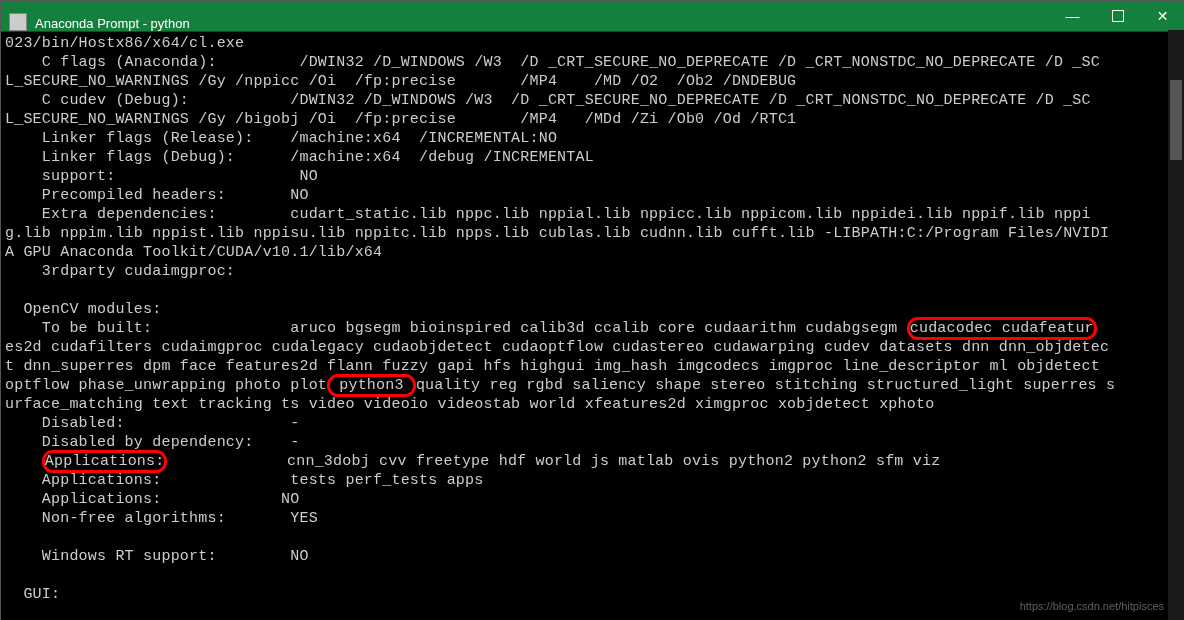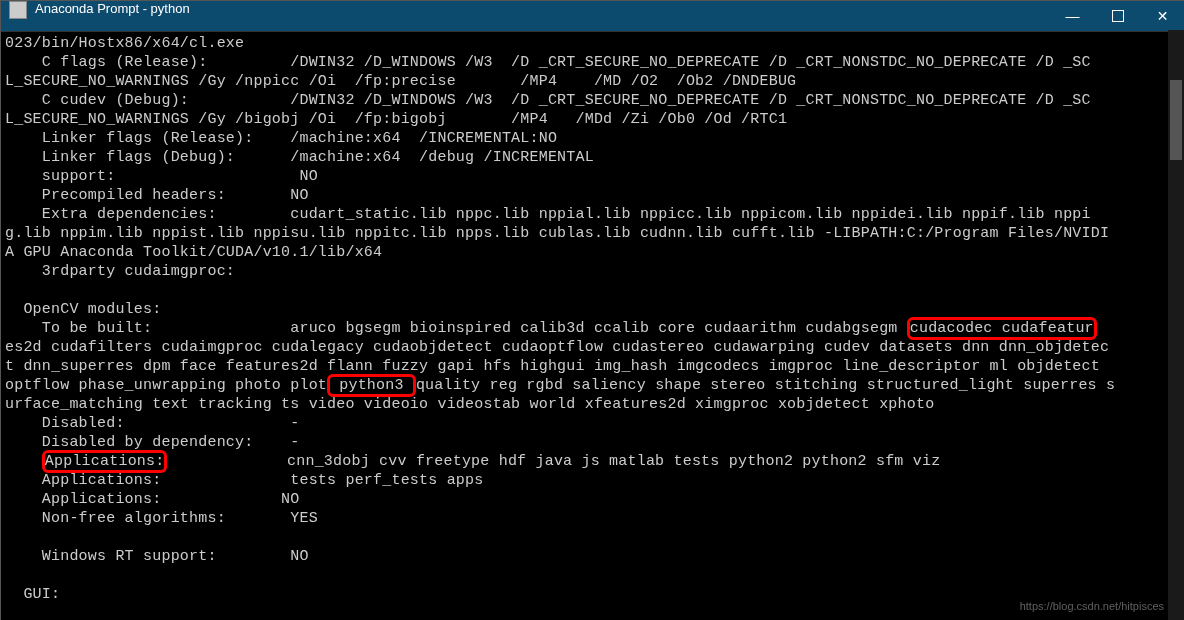--- a/index.html
+++ b/index.html
@@ -14,23 +14,23 @@
     .window {
       width: 100%;
       height: 100%;
       background: #000;
       border: 1px solid #555;
       display: flex;
       flex-direction: column;
     }
     .titlebar {
       height: 30px;
-      background: #0c4a6e;
+      background: #15803d;
       display: flex;
-      align-items: flex-start;
+      align-items: flex-end;
       border-bottom: 1px solid #333;
       color: #fff;
       font-family: 'Segoe UI', Tahoma, sans-serif;
       font-size: 13px;
     }
     .titlebar-icon {
       width: 16px;
       height: 16px;
       background: #ccc;
       margin: 0 8px 0 8px;
@@ -78,21 +78,21 @@
     .scrollbar-thumb {
       position: absolute;
       right: 2px;
       top: 50px;
       width: 12px;
       height: 80px;
       background: #555;
     }
     .hl-box {
       border: 3px solid #ff0000;
-      border-radius: 6px;
+      border-radius: 11px;
       display: inline;
       padding: 0;
     }
     .watermark {
       position: absolute;
       bottom: 8px;
       right: 20px;
       color: #888;
       font-size: 11px;
       font-family: sans-serif;
@@ -107,42 +107,42 @@
   <div class="titlebar">
     <span class="titlebar-icon"></span>
     <span class="titlebar-title">Anaconda Prompt - python</span>
     <div class="titlebar-btn">—</div>
     <div class="titlebar-btn">
         <span class="maximize-icon"></span>
       </div>
     <div class="titlebar-btn close">✕</div>
   </div>
   <div class="terminal"><span>023/bin/Hostx86/x64/cl.exe</span>
-<span>    C flags (Release):         /DWIN32 /D_WINDOWS /W3  /D _CRT_SECURE_NO_DEPRECATE /D _CRT_NONSTDC_NO_DEPRECATE /D _SC</span>
+<span>    C flags (Anaconda):         /DWIN32 /D_WINDOWS /W3  /D _CRT_SECURE_NO_DEPRECATE /D _CRT_NONSTDC_NO_DEPRECATE /D _SC</span>
 <span>L_SECURE_NO_WARNINGS /Gy /nppicc /Oi  /fp:precise       /MP4    /MD /O2  /Ob2 /DNDEBUG</span>
 <span>    C cudev (Debug):           /DWIN32 /D_WINDOWS /W3  /D _CRT_SECURE_NO_DEPRECATE /D _CRT_NONSTDC_NO_DEPRECATE /D _SC</span>
-<span>L_SECURE_NO_WARNINGS /Gy /bigobj /Oi  /fp:bigobj       /MP4   /MDd /Zi /Ob0 /Od /RTC1</span>
+<span>L_SECURE_NO_WARNINGS /Gy /bigobj /Oi  /fp:precise       /MP4   /MDd /Zi /Ob0 /Od /RTC1</span>
 <span>    Linker flags (Release):    /machine:x64  /INCREMENTAL:NO</span>
 <span>    Linker flags (Debug):      /machine:x64  /debug /INCREMENTAL</span>
 <span>    support:                    NO</span>
 <span>    Precompiled headers:       NO</span>
 <span>    Extra dependencies:        cudart_static.lib nppc.lib nppial.lib nppicc.lib nppicom.lib nppidei.lib nppif.lib nppi</span>
 <span>g.lib nppim.lib nppist.lib nppisu.lib nppitc.lib npps.lib cublas.lib cudnn.lib cufft.lib -LIBPATH:C:/Program Files/NVIDI</span>
 <span>A GPU Anaconda Toolkit/CUDA/v10.1/lib/x64</span>
 <span>    3rdparty cudaimgproc:</span>
 <span></span>
 <span>  OpenCV modules:</span>
 <span>    To be built:               aruco bgsegm bioinspired calib3d ccalib core cudaarithm cudabgsegm </span><span class="hl-box">cudacodec cudafeatur</span>
 <span>es2d cudafilters cudaimgproc cudalegacy cudaobjdetect cudaoptflow cudastereo cudawarping cudev datasets dnn dnn_objdetec</span>
 <span>t dnn_superres dpm face features2d flann fuzzy gapi hfs highgui img_hash imgcodecs imgproc line_descriptor ml objdetect </span>
 <span>optflow phase_unwrapping photo plot</span><span class="hl-box"> python3 </span><span>quality reg rgbd saliency shape stereo stitching structured_light superres s</span>
 <span>urface_matching text tracking ts video videoio videostab world xfeatures2d ximgproc xobjdetect xphoto</span>
 <span>    Disabled:                  -</span>
 <span>    Disabled by dependency:    -</span>
-<span>    </span><span class="hl-box">Applications:</span><span>             cnn_3dobj cvv freetype hdf java js matlab tests python2 python2 sfm viz</span>
+<span>    </span><span class="hl-box">Applications:</span><span>             cnn_3dobj cvv freetype hdf world js matlab ovis python2 python2 sfm viz</span>
 <span>    Applications:              tests perf_tests apps</span>
 <span>    Applications:             NO</span>
 <span>    Non-free algorithms:       YES</span>
 <span></span>
 <span>    Windows RT support:        NO</span>
 <span></span>
 <span>  GUI:</span></div>
   <div class="scrollbar">
     <div class="scrollbar-thumb"></div>
   </div>

